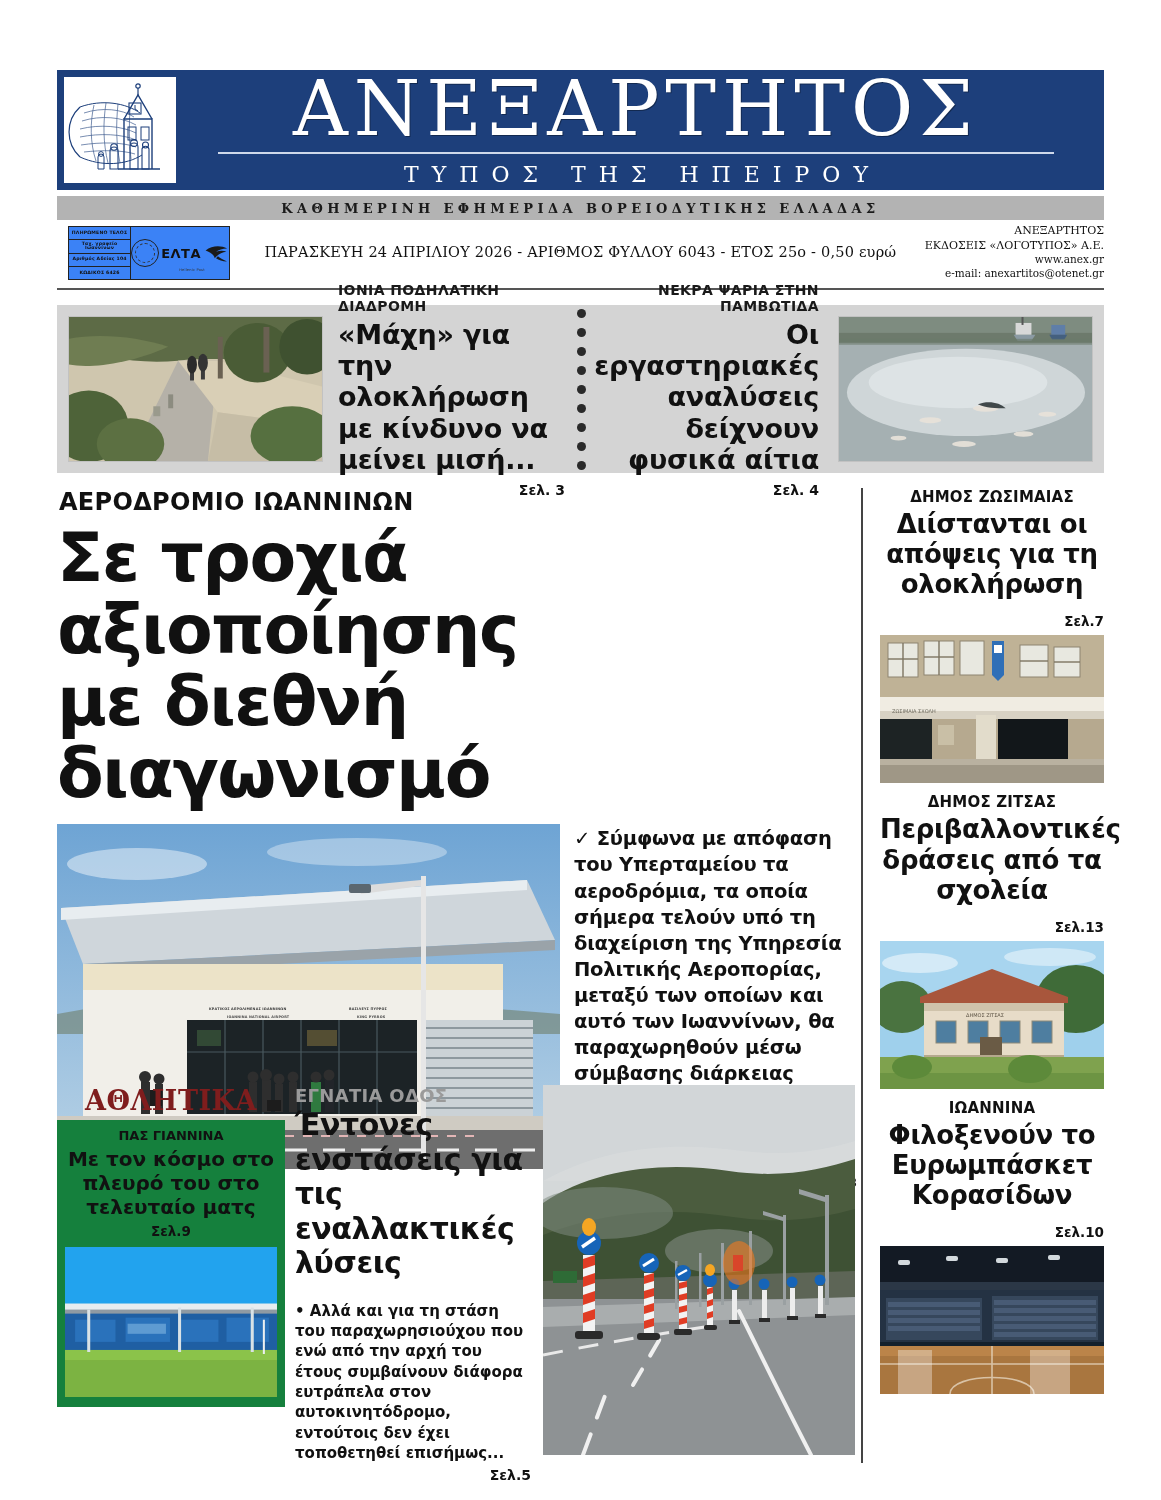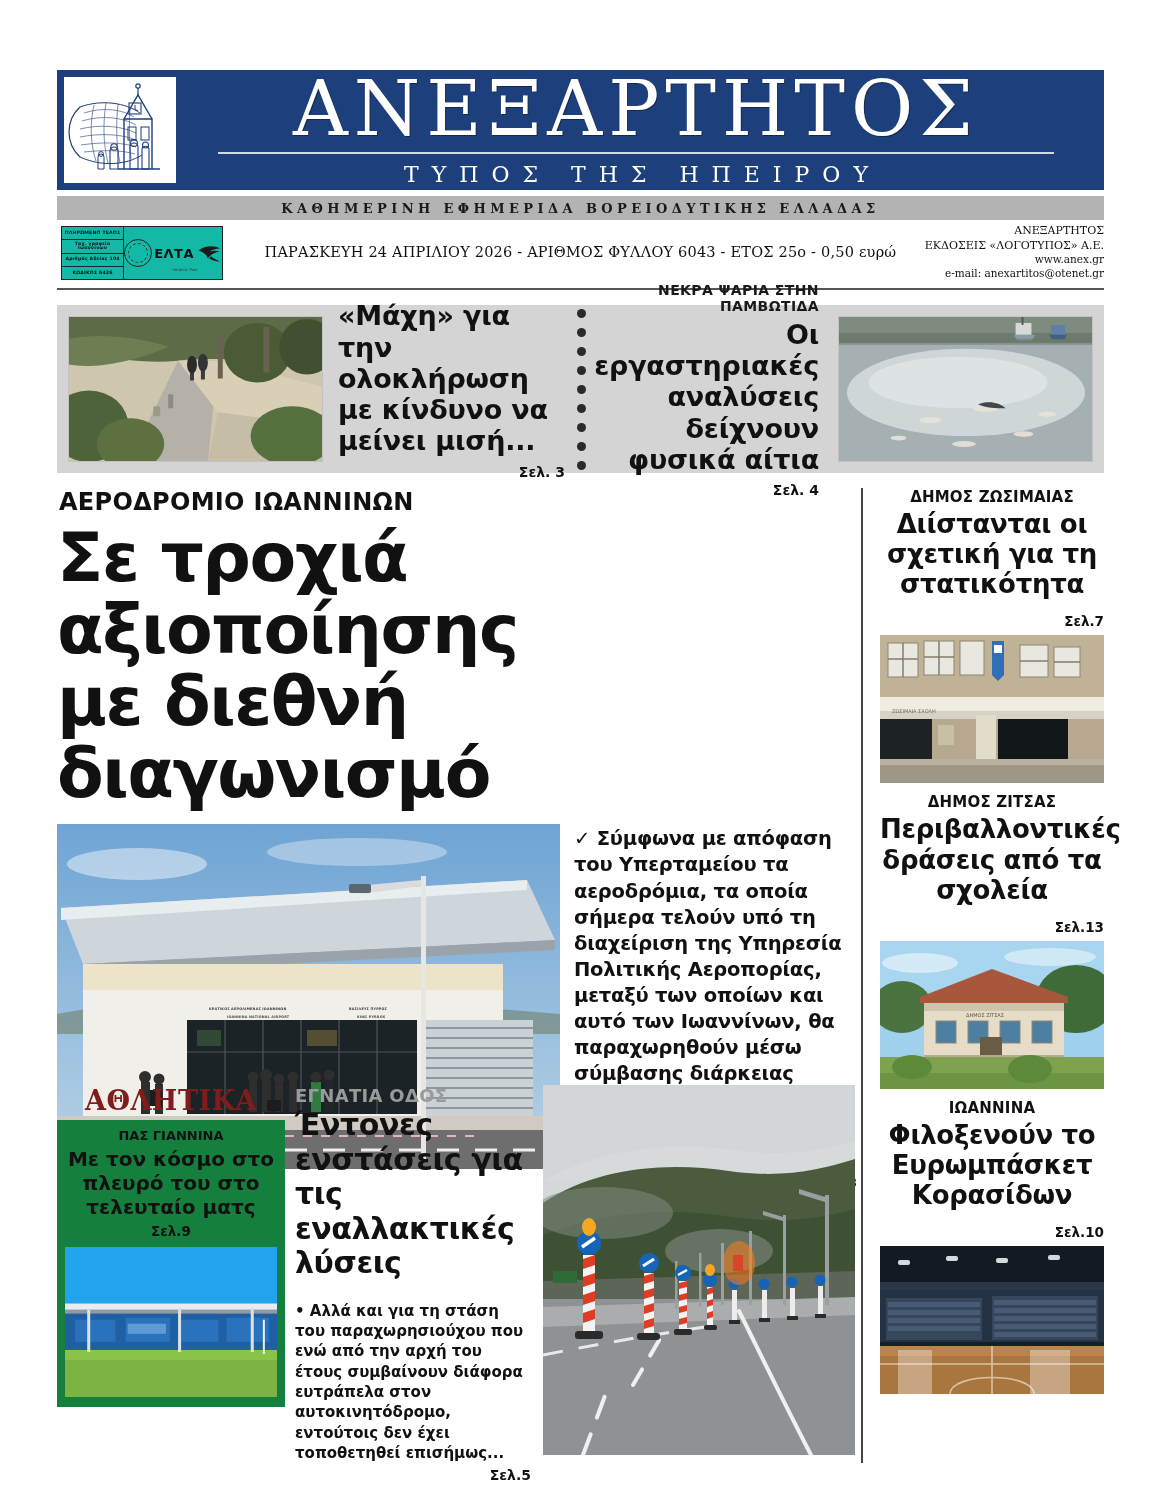--- a/index.html
+++ b/index.html
@@ -45,22 +45,22 @@
   .greybar span{
     font-family:"DejaVu Serif","Liberation Serif",serif;
     font-size:13px;letter-spacing:4.4px;color:#1a1a1a;font-weight:700;
   }
 
   
   .infostrip{
     position:absolute;left:57px;top:226px;width:1047px;height:58px;
   }
   .elta-box{
-    position:absolute;left:4px;top:0;width:160px;height:52px;
-    border:1px solid #222;display:flex;background:#14b8a6;
+    position:absolute;left:11px;top:0;width:160px;height:52px;
+    border:1px solid #222;display:flex;background:#3b82f6;
   }
   .elta-left{width:70px;border-right:1px solid #222;display:flex;flex-direction:column;}
   .elta-left div{
     flex:1;border-bottom:1px solid #222;font-size:4.6px;line-height:1;
     display:flex;align-items:center;justify-content:center;text-align:center;
     letter-spacing:.2px;font-weight:700;color:#111;padding:0 1px;
   }
   .elta-left div:last-child{border-bottom:none;}
   .elta-right{flex:1;display:flex;align-items:center;justify-content:center;gap:2px;position:relative;}
   .elta-seal{width:26px;height:26px;border-radius:50%;border:1.4px solid #222;position:relative;}
@@ -275,20 +275,21 @@
           <rect x="196" y="10" width="6" height="46" fill="#6a6152"></rect>
           <rect x="122" y="52" width="4" height="12" fill="#3c3c3c"></rect>
           <ellipse cx="124" cy="48" rx="5" ry="9" fill="#2b2b2b"></ellipse>
           <rect x="133" y="50" width="4" height="13" fill="#3c3c3c"></rect>
           <ellipse cx="135" cy="46" rx="5" ry="9" fill="#343434"></ellipse>
           <rect x="100" y="78" width="5" height="14" fill="#8c8c80"></rect>
           <rect x="85" y="90" width="7" height="10" fill="#9a9a8c"></rect>
         </svg>
       </div>
       <div class="t-text">
+        <div class="t-kicker">ΙΟΝΙΑ ΠΟΔΗΛΑΤΙΚΗ ΔΙΑΔΡΟΜΗ</div>
         <div class="t-head">«Μάχη» για την ολοκλήρωση με κίνδυνο να μείνει μισή...</div>
         <div class="t-page" style="text-align:right">Σελ. 3</div>
       </div>
       <div class="dots">
         <i></i>
           <i></i>
           <i></i>
           <i></i>
           <i></i>
           <i></i>
@@ -580,21 +581,21 @@
       </svg>
     </div>
   </div>
 
   <div class="v-sep"></div>
 
   <div class="right-col">
 
     <div class="rc-block">
       <div class="rc-kicker">ΔΗΜΟΣ ΖΩΣΙΜΑΙΑΣ</div>
-      <div class="rc-head">Διίστανται οι σχετική για τη στατικότητα</div>
+      <div class="rc-head">Διίστανται οι απόψεις για τη ολοκλήρωση</div>
       <div class="rc-page">Σελ.7</div>
       <div class="rc-photo">
         <svg class="ph" viewBox="0 0 224 148" preserveAspectRatio="none">
           <rect width="224" height="148" fill="#cbbfa6"></rect>
           <rect width="224" height="62" fill="#bfb296"></rect>
           <g fill="#e8e8e0" stroke="#8e8470" stroke-width="1">
             <rect x="8" y="8" width="30" height="34"></rect>
               <rect x="44" y="6" width="30" height="34"></rect>
             <rect x="80" y="6" width="24" height="34"></rect>
             <rect x="140" y="10" width="28" height="32"></rect>

